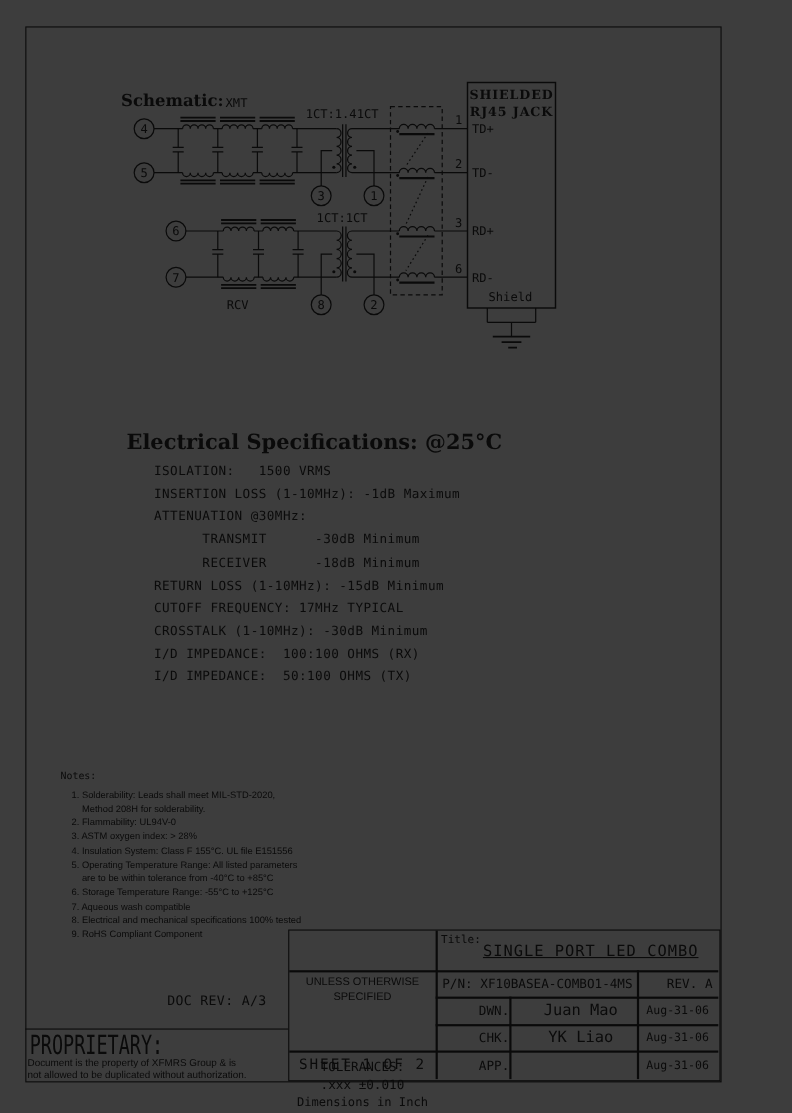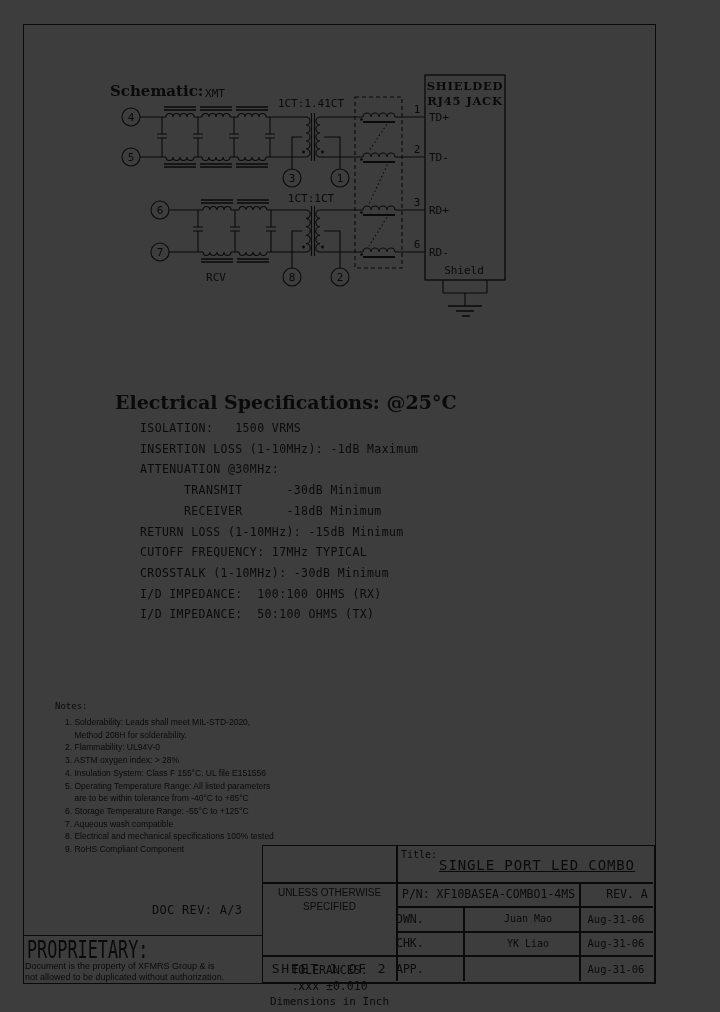--- a/index.html
+++ b/index.html
@@ -44,22 +44,22 @@
   .tb-title-label{left:138px;top:3px;font-size:10px;}
   .tb-title{left:160px;top:11px;width:228px;text-align:center;font-size:14px;letter-spacing:.9px;text-decoration:underline;}
   .tb-tol{left:0;top:40px;width:133px;text-align:center;}
   .tb-tol .t1{font-family:"Liberation Sans",sans-serif;font-size:10px;line-height:14px;}
   .tb-tol .t2{font-size:11.5px;line-height:16px;margin-top:48px;}
   .tb-tol .t3{font-size:11.5px;line-height:16px;}
   .tb-tol .t4{font-size:11px;line-height:16px;}
   .tb-sheet{left:0;top:109px;width:133px;height:26px;text-align:center;line-height:27px;font-size:13px;letter-spacing:1.8px;}
   .tb-pn{left:139px;top:36px;width:177px;height:24px;line-height:25px;font-size:11.5px;}
   .tb-rev{left:316px;top:36px;width:96px;height:24px;line-height:25px;text-align:center;font-size:11.5px;}
-  .tb-role{left:133px;width:67px;text-align:left;font-size:11.5px;}
-  .tb-name{left:200px;width:130px;text-align:center;font-size:10px;}
+  .tb-role{left:133px;width:67px;text-align:right;font-size:11.5px;}
+  .tb-name{left:200px;width:130px;text-align:center;font-size:14px;}
   .tb-date{left:316px;width:74px;text-align:center;font-size:10.5px;}
   .r0{top:60px;height:25px;line-height:26px;}
   .r1{top:85px;height:24px;line-height:25px;}
   .r2{top:109px;height:26px;line-height:28px;}
   .doc-rev{left:152px;top:903px;font-size:12px;letter-spacing:.3px;}
   .prop{left:23px;top:935px;width:239px;height:48px;border-top:1.5px solid var(--ink,#000);}
   .prop-head{left:4px;top:0px;font-size:24px;transform:scaleX(.7);transform-origin:left top;white-space:nowrap;}
   .prop-body{left:2px;top:25px;font-family:"Liberation Sans",sans-serif;font-size:9px;line-height:11px;white-space:nowrap;}
 </style>
 </head>

